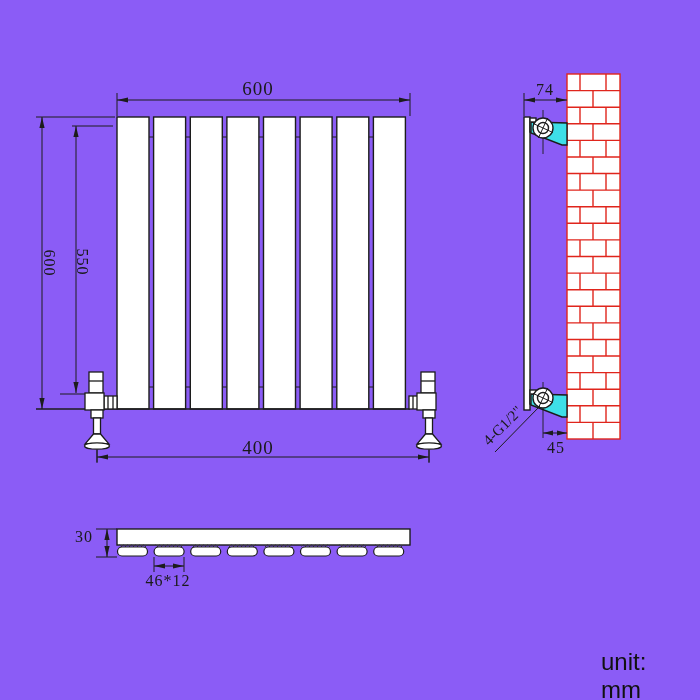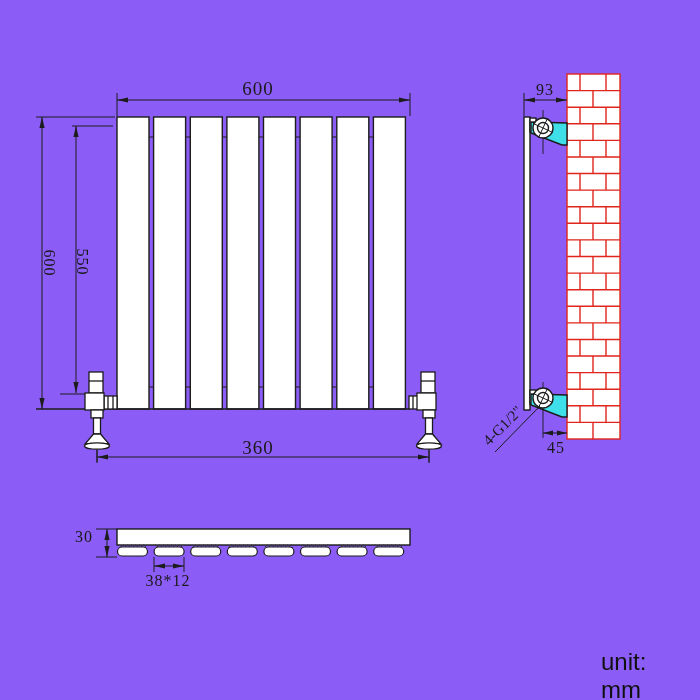--- a/index.html
+++ b/index.html
@@ -241,21 +241,21 @@
           <polygon points="107,557 104.4,546 109.6,546"></polygon>
       <polygon points="154,566 165,563.4 165,568.6"></polygon>
           <polygon points="184,566 173,563.4 173,568.6"></polygon>
     </g>
   </g>
 </svg>
 
 <div class="dim" style="left:258px;top:89px">600</div>
 <div class="dim small rot90" style="left:49px;top:263px">600</div>
 <div class="dim small rot90" style="left:82px;top:262px">550</div>
-<div class="dim" style="left:258px;top:448px">360</div>
-<div class="dim small" style="left:545px;top:90px">93</div>
+<div class="dim" style="left:258px;top:448px">400</div>
+<div class="dim small" style="left:545px;top:90px">74</div>
 <div class="dim small" style="left:556px;top:448px">45</div>
 <div class="dim rot45" style="left:503px;top:426px">4-G1/2"</div>
 <div class="dim small" style="left:84px;top:537px">30</div>
-<div class="dim small" style="left:168px;top:581px">38*12</div>
+<div class="dim small" style="left:168px;top:581px">46*12</div>
 <div class="unit" style="left:634px;top:676px">unit: mm</div>
 
 </div>
 
 </body></html>

